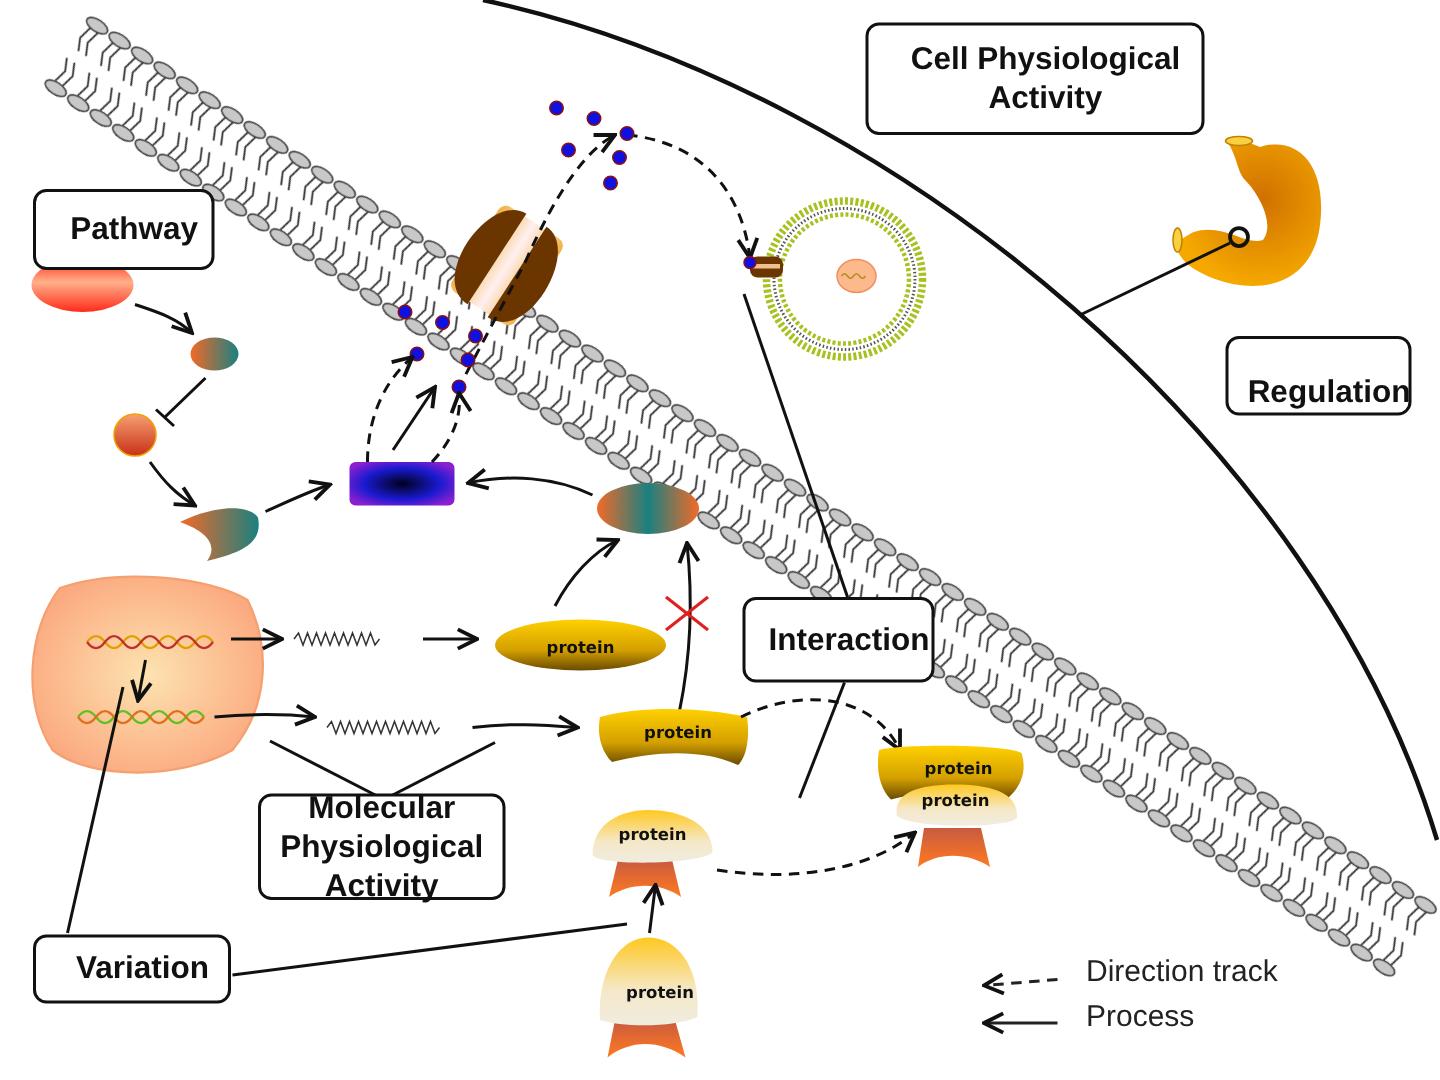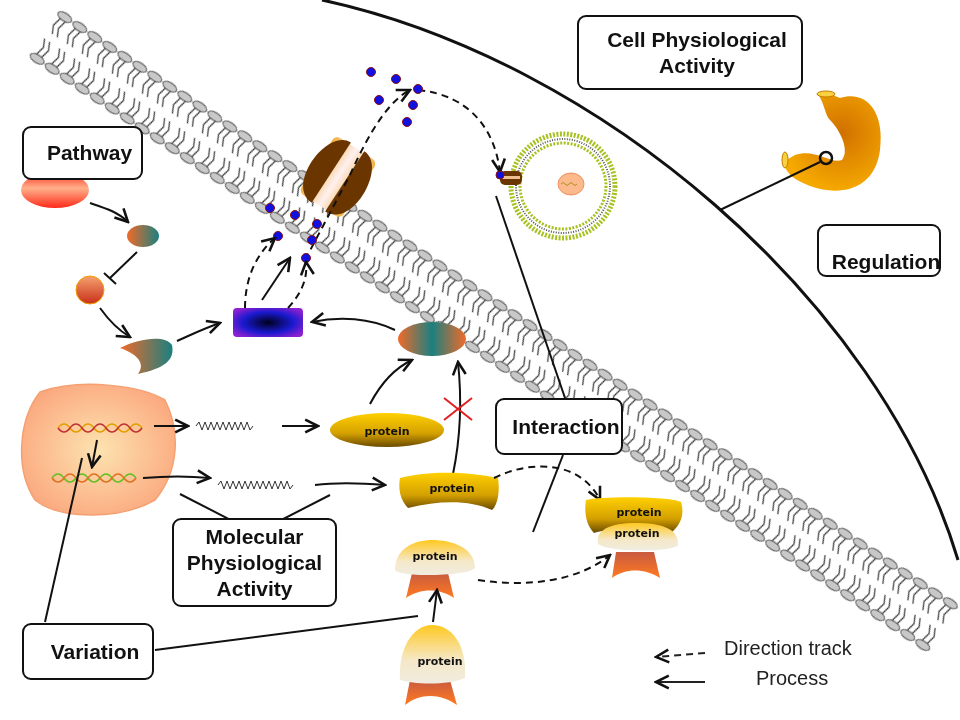--- a/index.html
+++ b/index.html
@@ -213,21 +213,21 @@
   </div>
 <div class="box" style="left:577px;top:15px;width:226px;height:75px;">
     <span>Cell Physiological Activity</span>
   </div>
 <div class="box" style="left:817px;top:224px;width:124px;height:53px;align-items:flex-end;">
     <span>Regulation</span>
   </div>
 <div class="box" style="left:495px;top:398px;width:128px;height:57px;">
     <span>Interaction</span>
   </div>
-<div class="box" style="left:172px;top:518px;width:165px;height:89px;padding:0 6px;">
+<div class="box" style="left:172px;top:529px;width:165px;height:71px;padding:0 6px;">
     <span>Molecular Physiological Activity</span>
   </div>
-<div class="box" style="left:22px;top:623px;width:132px;height:57px;">
+<div class="box" style="left:22px;top:623px;width:132px;height:46px;">
     <span>Variation</span>
   </div>
 
 <div class="legend-text" style="left:724px;top:637px;">Direction track</div>
-<div class="legend-text" style="left:756px;top:667px;">Process</div>
+<div class="legend-text" style="left:724px;top:667px;">Process</div>
 
 </body></html>

